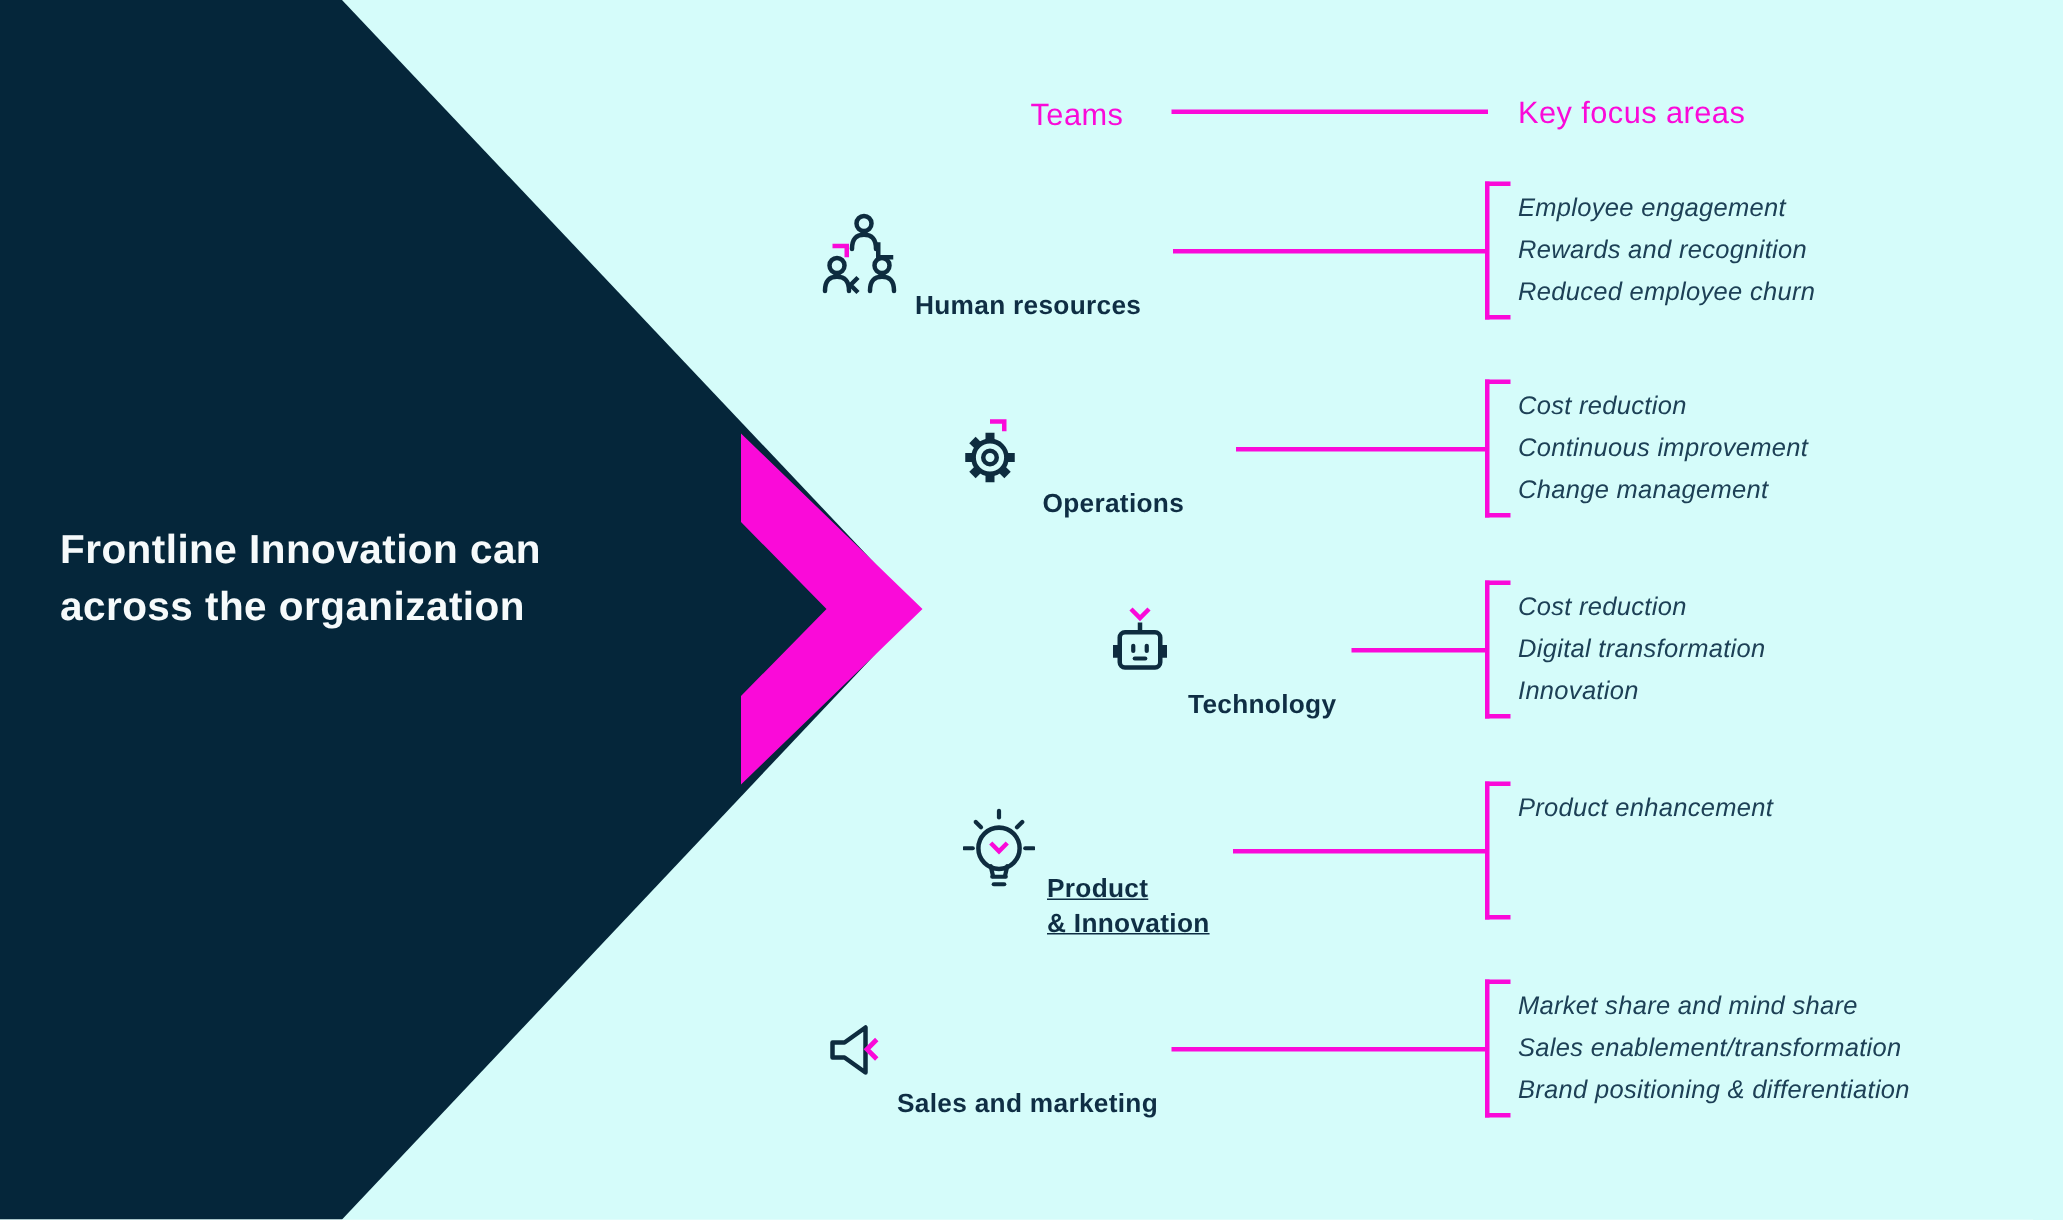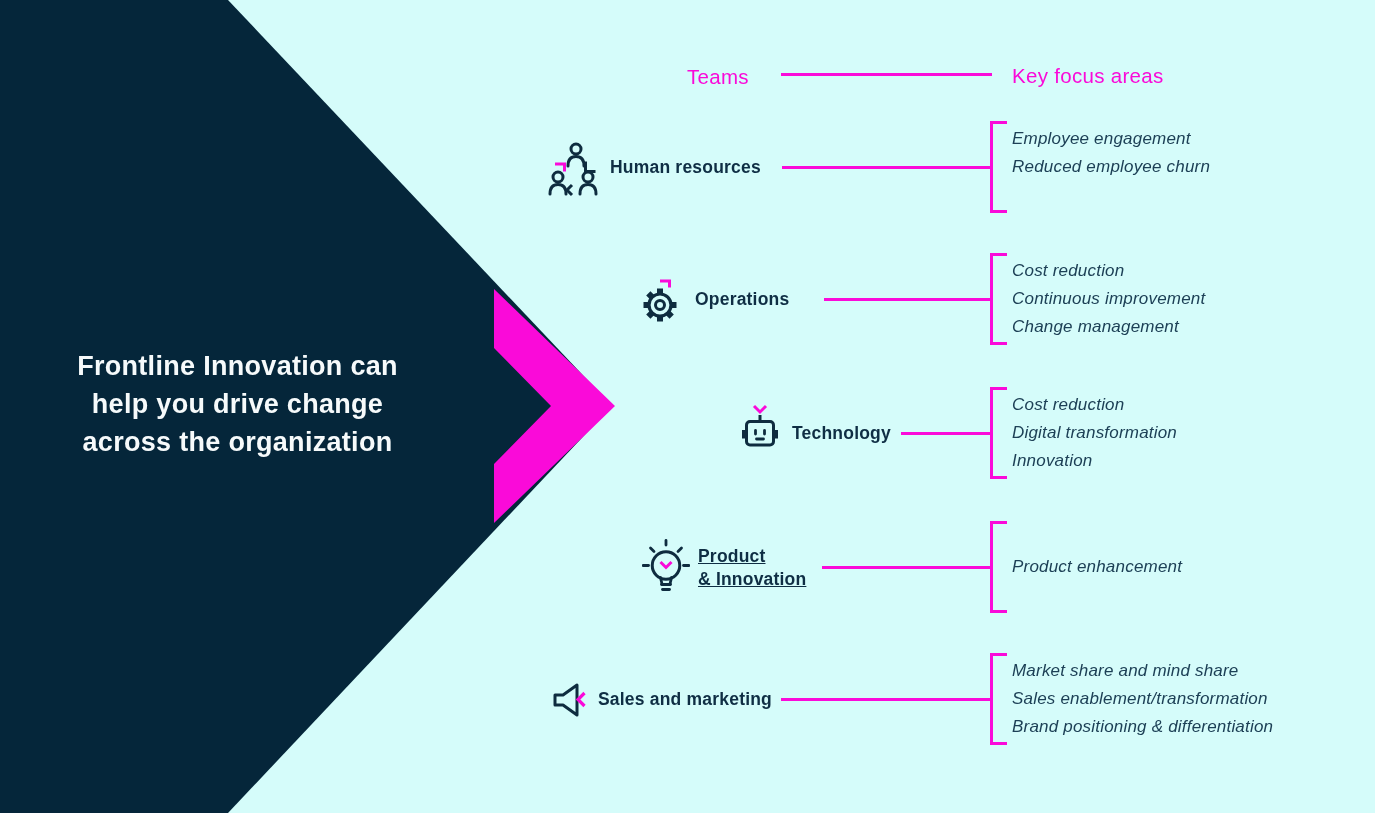--- a/index.html
+++ b/index.html
@@ -17,35 +17,36 @@
   }
   .stage{
     position:relative;
     width:1375px;height:813px;
     background:var(--cyan);
     overflow:hidden;
   }
   .art{position:absolute;left:0;top:0;}
   .title{
     position:absolute;left:40px;top:347px;width:395px;
-    text-align:center;
+    text-align:left;
     color:var(--white);
     font-size:27px;font-weight:700;line-height:38px;letter-spacing:.3px;
   }
   .col-header{
     position:absolute;
     color:var(--magenta);
     font-size:20.5px;font-weight:400;line-height:22px;letter-spacing:.3px;
     white-space:nowrap;
   }
   .team-label{
     position:absolute;
     color:var(--label);
     font-size:17.5px;font-weight:700;line-height:22px;letter-spacing:.2px;
     white-space:nowrap;
+    margin-top:36px;
   }
   .team-label.two-line{line-height:23px;text-decoration:underline;}
   .connector{
     position:absolute;height:3px;background:var(--magenta);
   }
   .bracket{
     position:absolute;width:3px;background:var(--magenta);
   }
   .bracket::before,.bracket::after{
     content:"";position:absolute;left:0;width:17px;height:3px;background:var(--magenta);
@@ -67,21 +68,20 @@
 
 <div class="stage">
 
   <svg class="art" width="660" height="813" viewBox="0 0 660 813">
     <polygon points="0,0 228,0 612,406 228,813 0,813" fill="#05263a"></polygon>
     <polygon points="494,289 615,406 494,523 494,464 551,406 494,348" fill="#fa0ad9"></polygon>
   </svg>
 
   <div class="title">
     <div>Frontline Innovation can</div>
-    <div>help you drive change</div>
     <div>across the organization</div>
   </div>
 
   <div class="col-header" style="left:687px;top:66px">Teams</div>
   <div class="connector" style="left:781px;top:73px;width:211px"></div>
   <div class="col-header" style="left:1012px;top:65px">Key focus areas</div>
 
   <div>
     <div class="icon-box" style="left:548px;top:136px">
       <svg width="58" height="62" viewBox="0 0 58 62" fill="none">
@@ -102,20 +102,21 @@
         <path d="M37.5 25.5 V35.5 H47.5" stroke="#0e2c3f" stroke-width="3"></path>
         <path d="M24 49 L19 54 L24 59" stroke="#0e2c3f" stroke-width="3"></path>
         <path d="M7 28 H16.5 V35.5" stroke="#fa0ad9" stroke-width="3"></path>
       </svg>
     </div>
     <div class="team-label" style="left:610px;top:156px">Human resources</div>
     <div class="connector" style="left:782px;top:166px;width:210px"></div>
     <div class="bracket" style="left:990px;top:121px;height:92px"></div>
     <div class="focus-list" style="left:1012px;top:125px">
       <div>Employee engagement</div>
+      <div>Rewards and recognition</div>
       <div>Reduced employee churn</div>
     </div>
   </div>
 
   <div>
     <div class="icon-box" style="left:641px;top:276px">
       <svg width="40" height="48" viewBox="0 0 40 48" fill="none">
         <g stroke="#0e2c3f" stroke-width="6">
           <line x1="29.5" y1="29" x2="35.5" y2="29"></line>
           <line x1="26.4" y1="36.4" x2="30.7" y2="40.7"></line>
@@ -182,21 +183,21 @@
           <line x1="24" y1="2.5" x2="24" y2="7"></line>
         </g>
       </svg>
     </div>
     <div class="team-label two-line" style="left:698px;top:545px">
       <div>Product</div>
       <div>&amp; Innovation</div>
     </div>
     <div class="connector" style="left:822px;top:566px;width:170px"></div>
     <div class="bracket" style="left:990px;top:521px;height:92px"></div>
-    <div class="focus-list" style="left:1012px;top:553px">
+    <div class="focus-list" style="left:1012px;top:525px">
       <div>Product enhancement</div>
     </div>
   </div>
 
   <div>
     <div class="icon-box" style="left:551px;top:680px">
       <svg width="38" height="40" viewBox="0 0 38 40" fill="none">
         <path d="M4 15 H12 L26 5 V35 L12 25 H4 Z" stroke="#0e2c3f" stroke-width="3" stroke-linejoin="round"></path>
         <path d="M33.5 13 L27 19.5 L33.5 26" stroke="#fa0ad9" stroke-width="3.2"></path>
       </svg>

